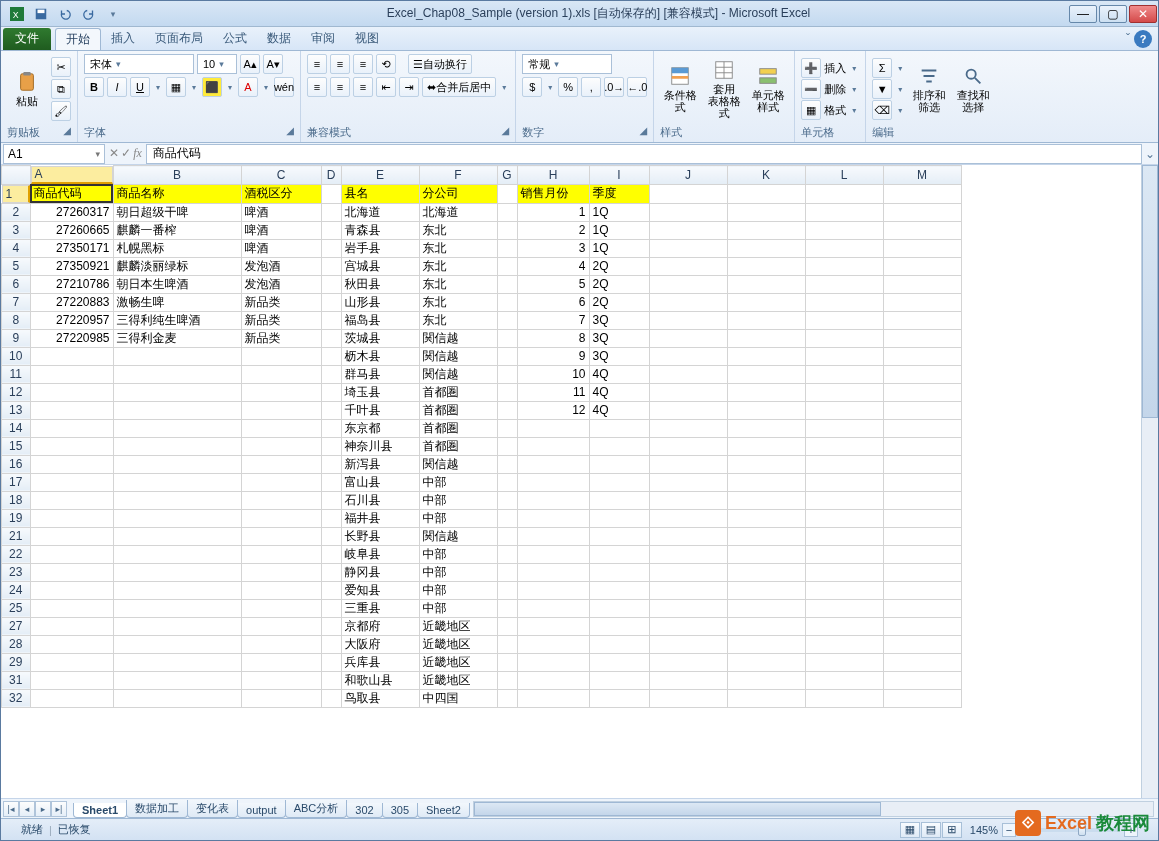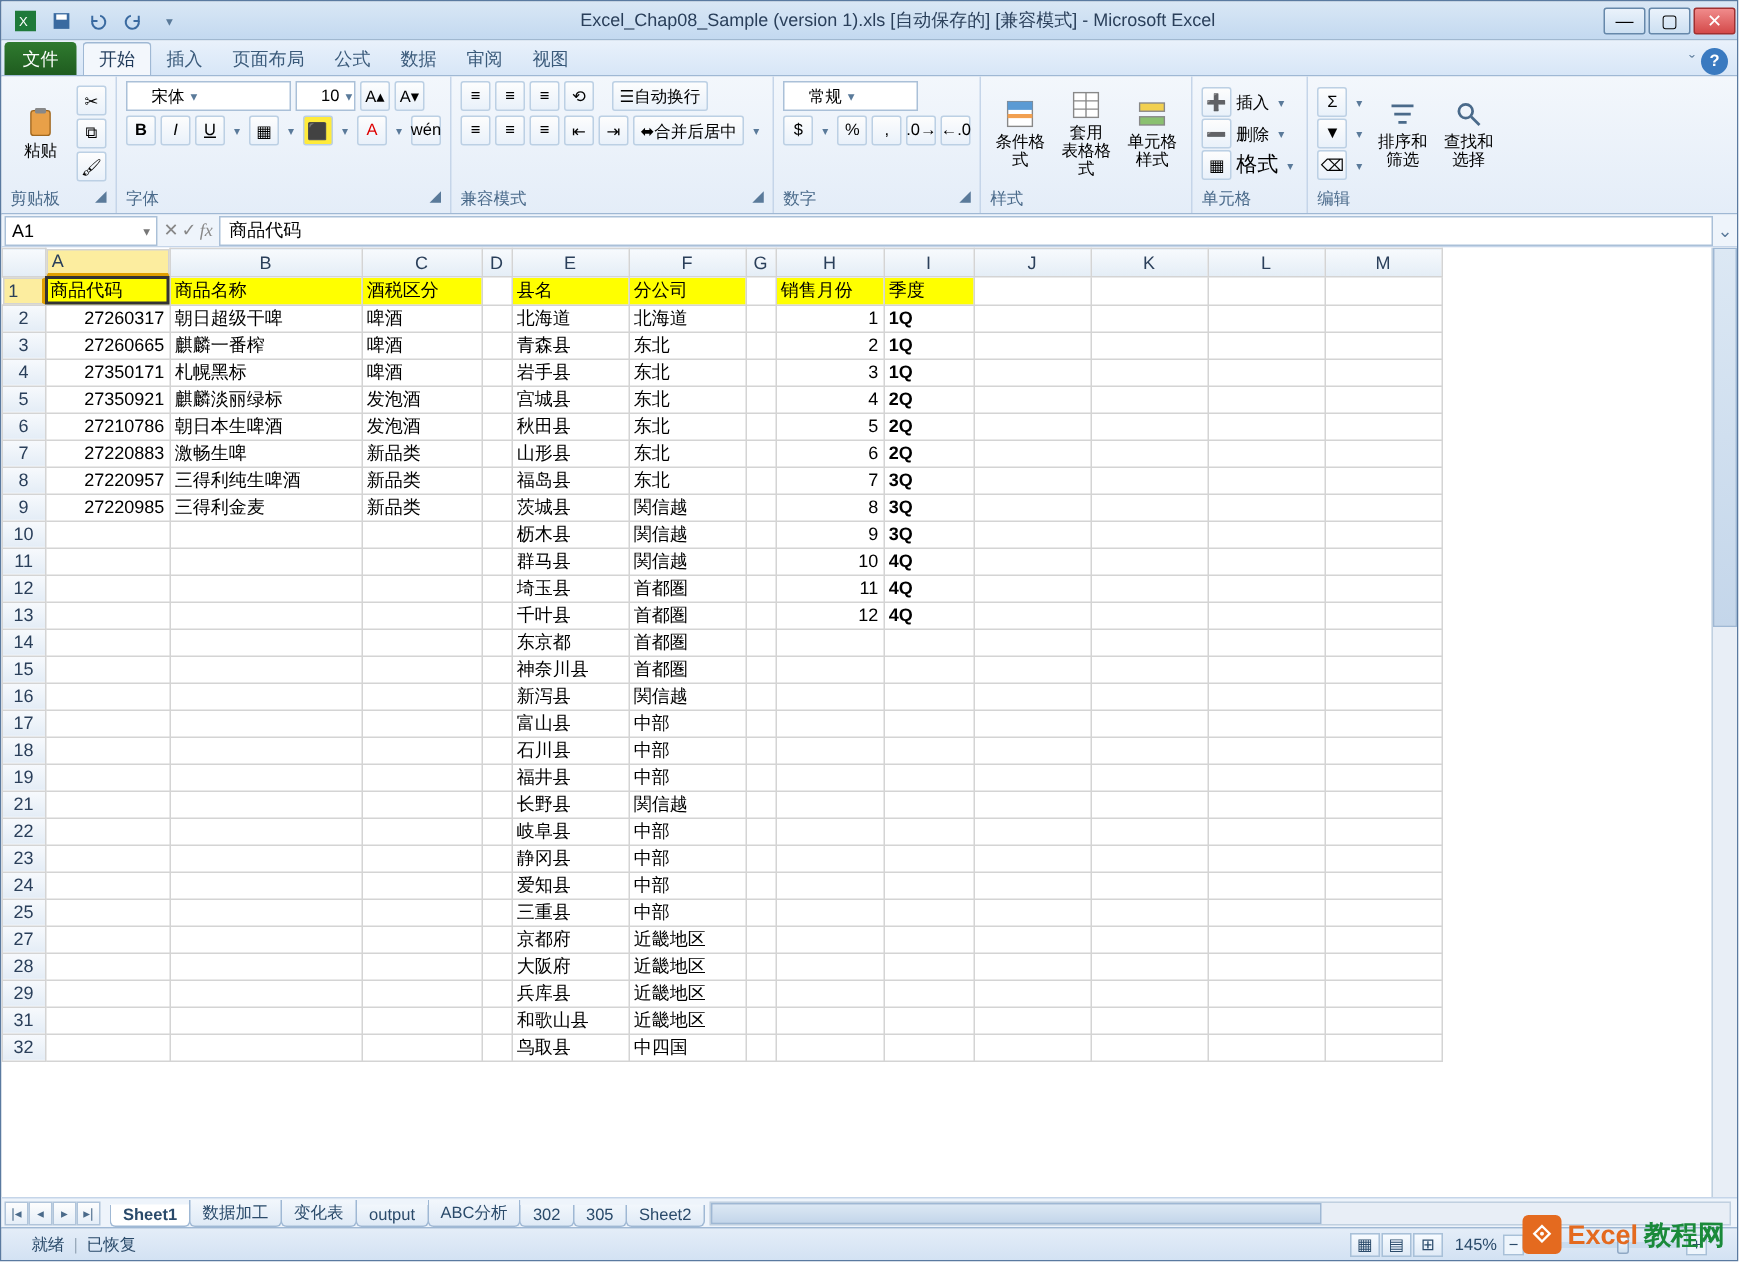--- a/index.html
+++ b/index.html
@@ -10,39 +10,39 @@
   .titlebar { height: 26px; background: linear-gradient(#d9e7f5, #c3d9f0); display: flex; align-items: center; border-bottom: 1px solid #a0b8d0; }
   .titlebar .qat { display: flex; align-items: center; gap: 4px; padding: 0 6px; }
   .qat-btn { width: 20px; height: 20px; display:flex; align-items:center; justify-content:center; border-radius:3px; }
   .qat-btn svg { width:14px; height:14px; }
   .titlebar .title { flex: 1; text-align: center; color: #2a3f5a; font-size: 12px; }
   .win-ctrls { display:flex; }
   .win-btn { width: 28px; height: 18px; margin: 0 1px; border: 1px solid #6688aa; border-radius: 2px; background: linear-gradient(#eaf2fb,#cde0f2); display:flex; align-items:center; justify-content:center; }
   .win-btn.close { background: linear-gradient(#f08b8b,#d44a4a); color:#fff; border-color:#a03030; }
 
   
-  .ribbon-tabs { height: 24px; background: linear-gradient(#e9f1fb,#d7e6f7); display:flex; align-items:flex-end; border-bottom:1px solid #9fb8d4; padding-left:2px; }
+  .ribbon-tabs { height: 24px; background: linear-gradient(#e9f1fb,#d7e6f7); display:flex; align-items:center; border-bottom:1px solid #9fb8d4; padding-left:2px; }
   .file-tab { background: linear-gradient(#2f7a2f,#1f5c1f); color:#fff; height:22px; padding:0 12px; display:flex; align-items:center; border-radius:3px 3px 0 0; margin-right:4px; font-size:12px;}
   .rtab { height:22px; padding:0 10px; display:flex; align-items:center; color:#3a5a7a; cursor:default; font-size:12px;}
   .rtab.active { background:#f3f7fc; border:1px solid #9fb8d4; border-bottom:none; border-radius:3px 3px 0 0; color:#1f3a5a; }
   .ribbon-tabs .help { margin-left:auto; padding-right:6px; display:flex; gap:4px; align-items:center; }
   .help-icon { width:18px; height:18px; border-radius:50%; background:#3a7ac0; color:#fff; display:flex; align-items:center; justify-content:center; font-weight:bold; font-size:11px;}
 
   
   .ribbon { height: 92px; background: linear-gradient(#f3f7fc,#e4edf8); border-bottom:1px solid #9fb8d4; display:flex; }
   .group { border-right:1px solid #c5d5e9; padding:3px 6px 2px 6px; display:flex; flex-direction:column; }
   .group-body { flex:1; display:flex; align-items:center; gap:4px; }
   .group-label { text-align:left; font-size:11px; color:#4a6a8a; padding-top:1px; }
   .group-label .launcher { float:right; font-size:10px; color:#5a7a9a; }
   .big-btn { display:flex; flex-direction:column; align-items:center; justify-content:center; width:40px; height:66px; border-radius:3px; }
   .big-btn svg { width:22px; height:22px; margin-bottom:2px;}
   .big-btn span { font-size:11px; text-align:center; line-height:1.1;}
   .small-stack { display:flex; flex-direction:column; gap:2px; }
   .row-ctrls { display:flex; align-items:center; gap:3px; }
-  .sel { background:#fff; border:1px solid #aac0d8; height:20px; display:flex; align-items:center; padding:0 16px; font-size:11px;}
+  .sel { background:#fff; border:1px solid #aac0d8; height:20px; display:flex; align-items:center; padding:0 5px; font-size:11px;}
   .sel .dd { margin-left:4px; color:#5a7a9a; font-size:9px;}
   .sq-btn { width:20px; height:20px; border:1px solid #bcd0e4; background:linear-gradient(#fdfdfd,#e9f1fa); display:flex; align-items:center; justify-content:center; font-size:11px; border-radius:2px;}
   .sq-btn.bold { font-weight:bold;}
   .sq-btn.italic { font-style:italic;}
   .sq-btn.under { text-decoration:underline;}
   .dd-small { width:10px; color:#5a7a9a; font-size:8px; display:flex; align-items:center; justify-content:center;}
 
   
   .namebox-row { height: 22px; border-bottom:1px solid #c5d5e9; display:flex; align-items:center; background:#eef4fb; }
   .namebox { width:102px; height:20px; background:#fff; border:1px solid #aac0d8; margin-left:2px; display:flex; align-items:center; padding:0 4px; font-size:12px;}
@@ -62,21 +62,21 @@
   table.sheet th.colhdr.sel { background:#fced9f; border-bottom:2px solid #e0a000;}
   table.sheet th.rowhdr.sel { background:#fced9f; border-right:2px solid #e0a000;}
   td.num { text-align:right; }
   td.hl { background:#ffff00; border:1px solid #000; font-weight:normal;}
   td.bord { border:1px solid #000;}
   td.selcell { outline:2px solid #333; outline-offset:-2px; background:#ffff00; border:1px solid #000;}
   .corner { width:28px; background:linear-gradient(#f2f7fc,#dde8f4); border:1px solid #c0d0e0;}
 
   
   .cA{width:82px;} .cB{width:128px;} .cC{width:80px;} .cD{width:20px;}
-  .cE{width:78px;} .cF{width:78px;} .cG{width:20px;} .cH{width:72px;} .cI{width:60px;font-weight:bold;}
+  .cE{width:78px;} .cF{width:78px;} .cG{width:20px;} .cH{width:72px;} .cI{width:60px;}
   .cJ{width:78px;} .cK{width:78px;} .cL{width:78px;} .cM{width:78px;}
 
   
   .sheet-bar { height:20px; background:#eef4fb; border-top:1px solid #c5d5e9; display:flex; align-items:center; font-size:11px; }
   .sheet-nav { display:flex; gap:0; padding:0 2px;}
   .sheet-nav div { width:16px; height:16px; border:1px solid #b0c4da; background:linear-gradient(#fdfdfd,#e5eef8); display:flex; align-items:center; justify-content:center; font-size:9px; color:#4a6a8a;}
   .sheet-tabs { display:flex; align-items:flex-end; margin-left:4px; }
   .stab { padding:1px 8px; background:linear-gradient(#f2f7fc,#dfeaf6); border:1px solid #9fb8d4; border-top:none; border-radius:0 0 4px 4px; margin-right:-1px; color:#2a4a6a;}
   .stab.active { background:#fff; font-weight:bold;}
   .hscroll { flex:1; height:16px; margin:0 4px; background:#e8eef6; border:1px solid #c0d0e0; position:relative;}
@@ -288,21 +288,21 @@
               <span style="font-size:11px;">插入</span>
               <div class="dd-small">▾</div>
             </div>
           <div class="row-ctrls">
               <div class="sq-btn">➖</div>
               <span style="font-size:11px;">删除</span>
               <div class="dd-small">▾</div>
             </div>
           <div class="row-ctrls">
               <div class="sq-btn">▦</div>
-              <span style="font-size:14px;">格式</span>
+              <span style="font-size:11px;">格式</span>
               <div class="dd-small">▾</div>
             </div>
         </div>
       </div>
       <div class="group-label"><span>单元格</span></div>
     </div>
 
     <div class="group" style="border-right:none;">
       <div class="group-body">
         <div class="small-stack" style="gap:1px;">

